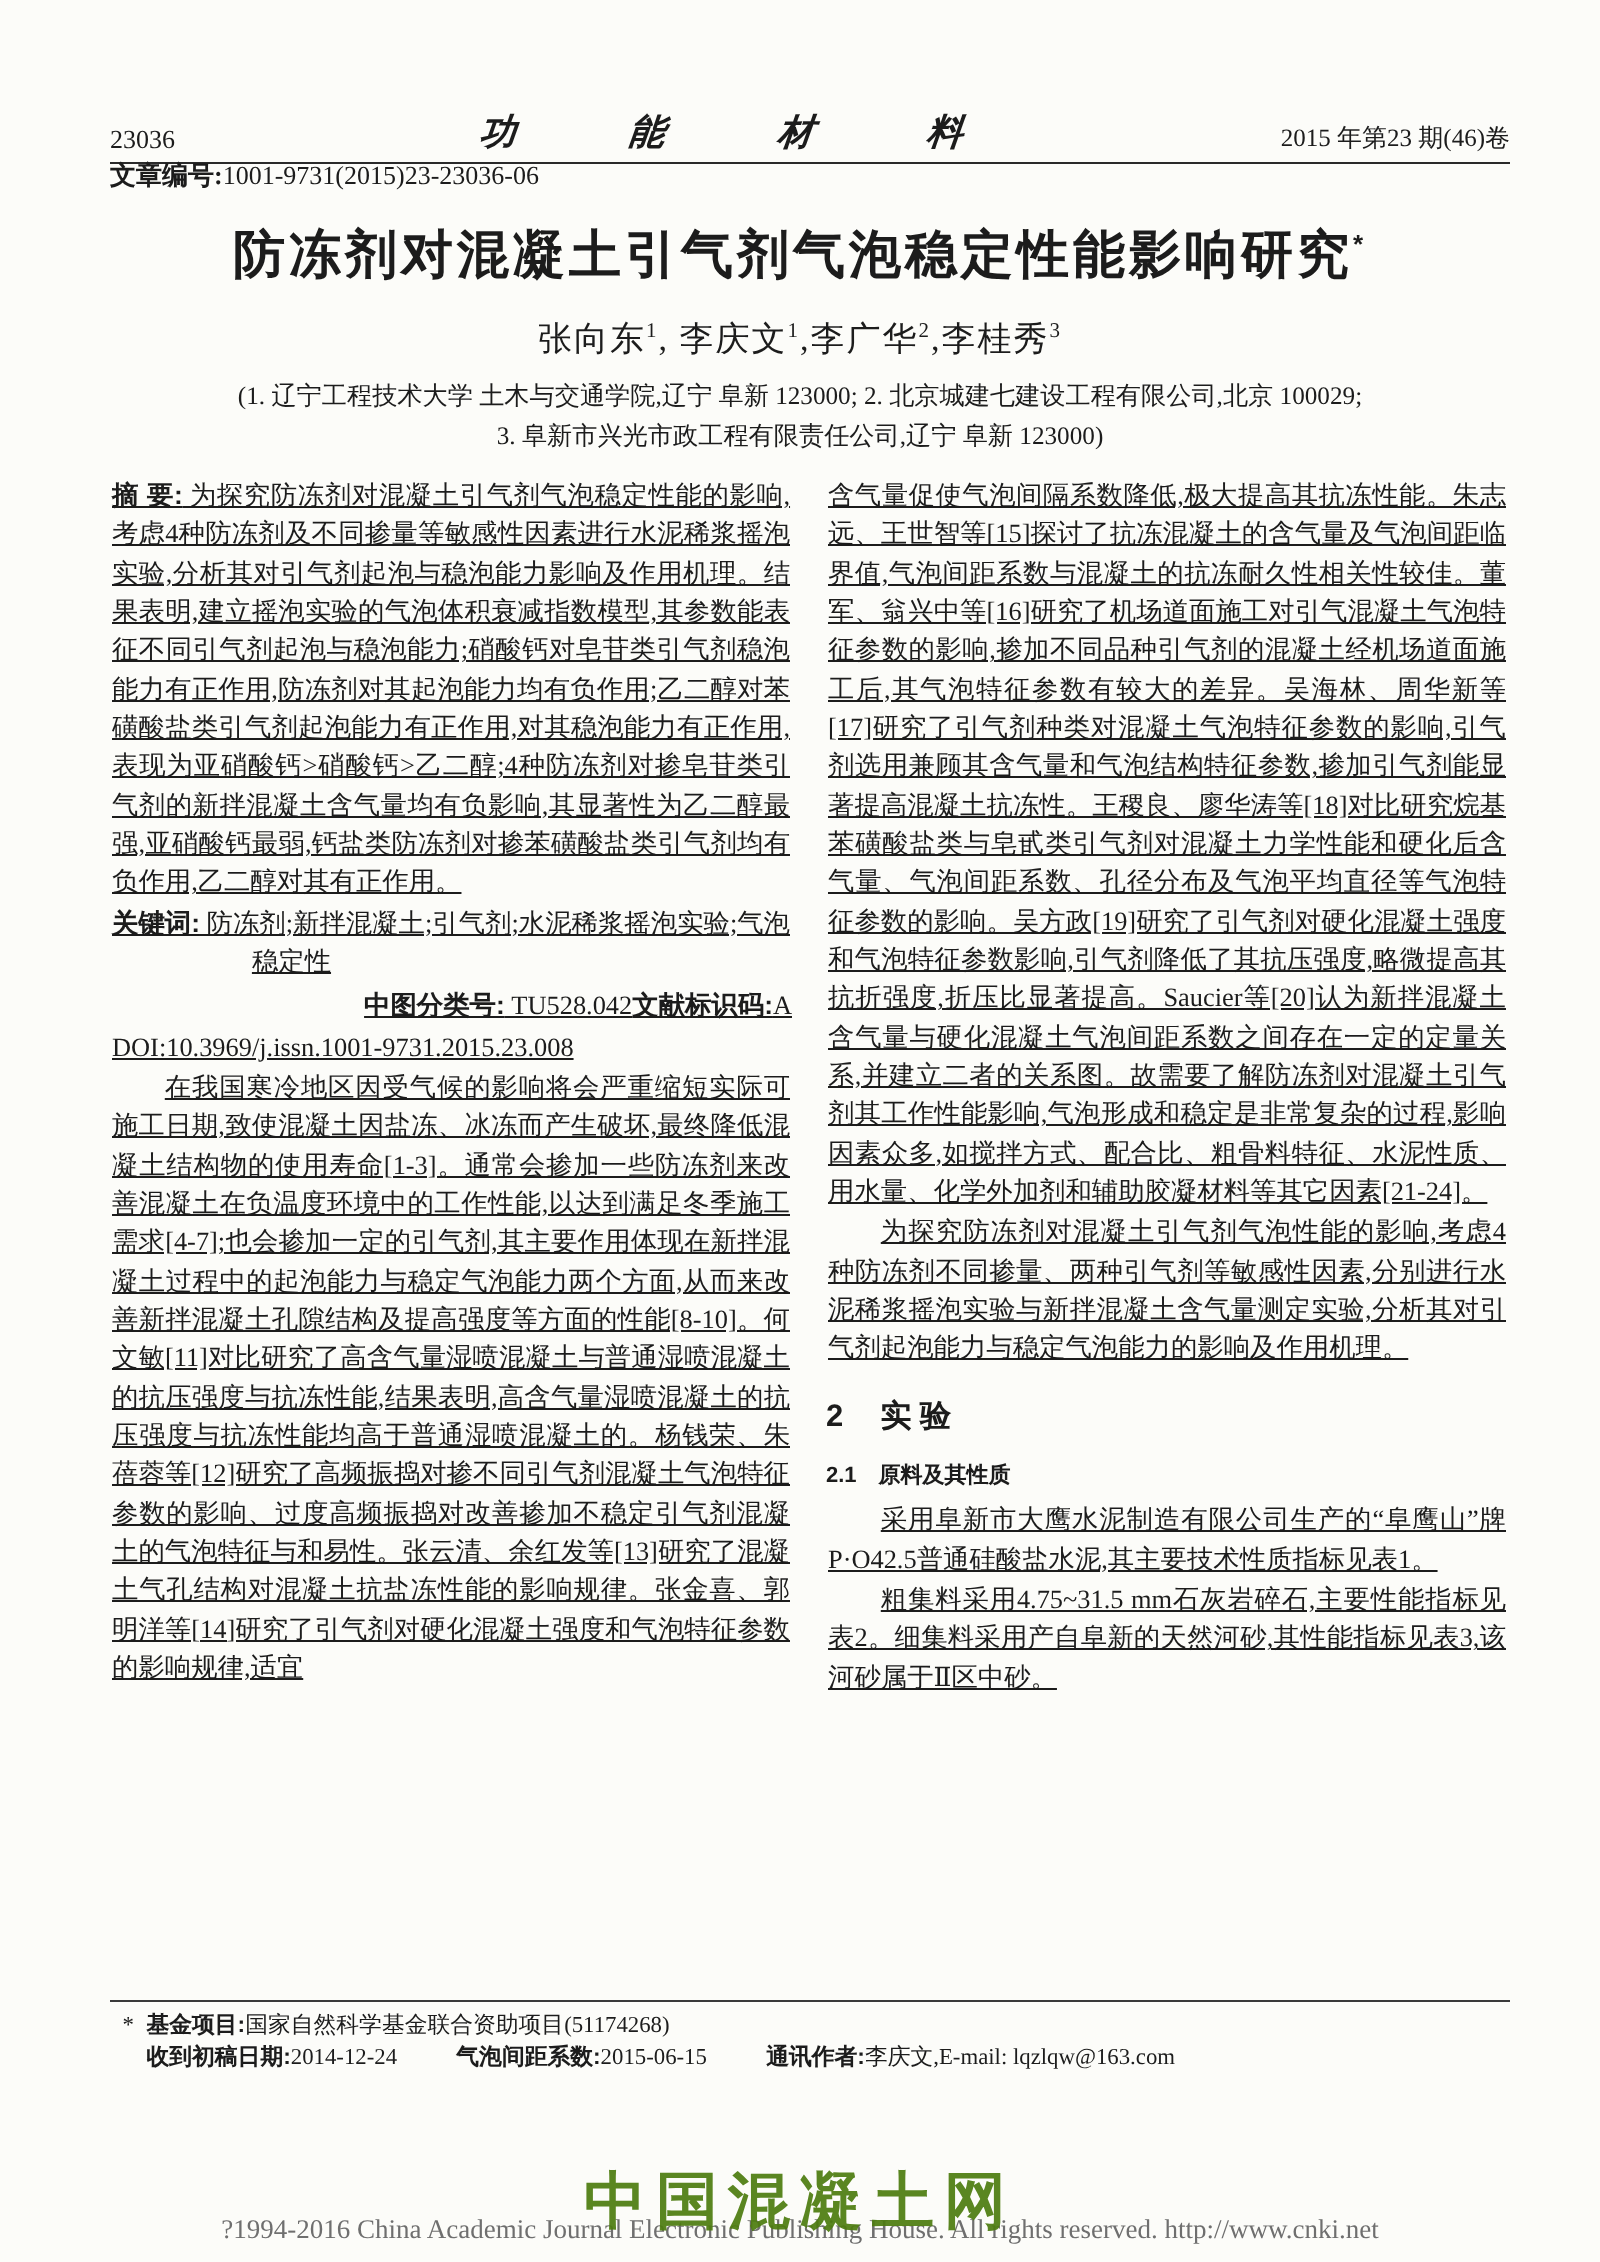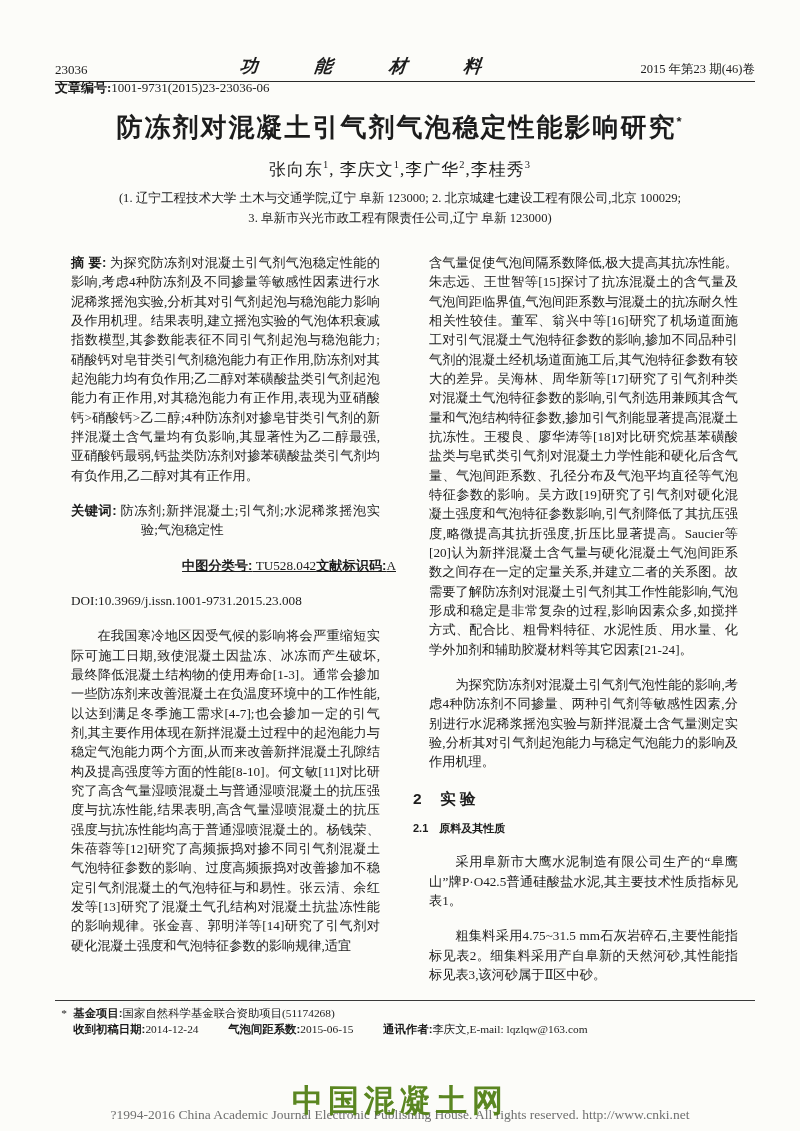--- a/index.html
+++ b/index.html
@@ -30,21 +30,21 @@
     font-family:"Liberation Sans","DejaVu Sans",sans-serif;
     font-weight:bold; font-size:26px; letter-spacing:2px;
   }
   .title sup { font-size:13px; }
   .authors { position:absolute; left:0; top:158px; width:100%; text-align:center; font-size:17px; letter-spacing:1px; }
   .authors sup { font-size:10.5px; }
   .affil { position:absolute; left:0; top:188px; width:100%; text-align:center; font-size:12.6px; line-height:1.6; }
   
   .columns { position:absolute; left:55px; top:237px; width:699px; display:flex; gap:17px; }
   .col { width:341px; font-size:13.2px; line-height:1.465; text-align:justify; }
-  .col p { margin:16px; }
+  .col p { margin:1px;text-decoration:underline; }
   .indent { text-indent:2em; }
   .blabel { font-family:"Liberation Sans","DejaVu Sans",sans-serif; font-weight:bold; }
   .kw { padding-left:5.3em; text-indent:-5.3em; }
   .clc-row { display:flex; justify-content:flex-end; margin-top:3px;text-decoration:underline; }
   .doi { margin-top:3px; }
   .sec-h {
     font-family:"Liberation Sans","DejaVu Sans",sans-serif; font-weight:bold;
     font-size:15.5px; margin:14px 0 10px 0; text-align:left;
   }
   .sec-h .num { margin-right:1.2em; }

